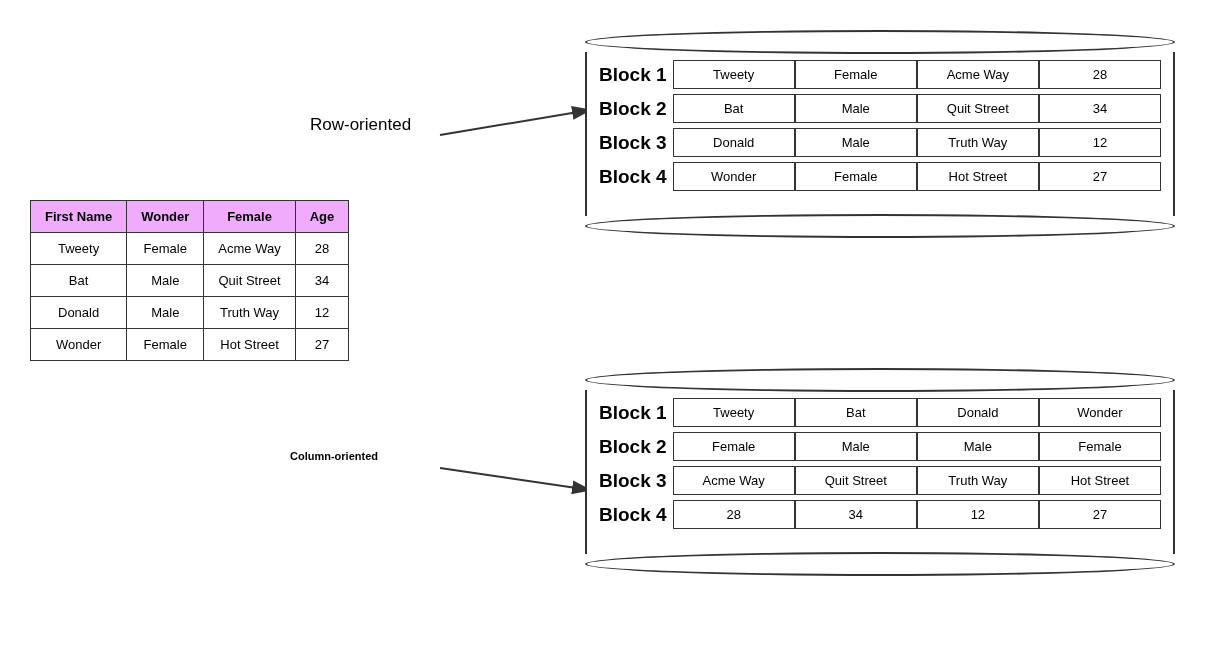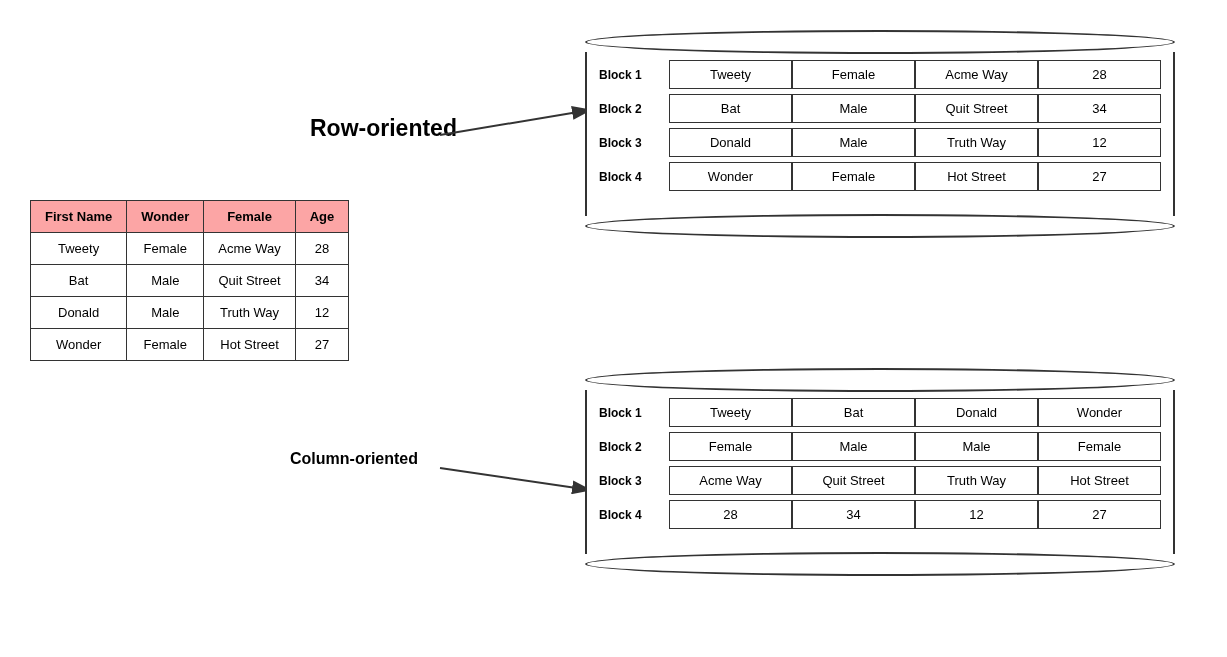--- a/index.html
+++ b/index.html
@@ -37,36 +37,36 @@
 
     .source-table th, .source-table td {
       border: 1.5px solid #333;
       padding: 8px 14px;
       text-align: center;
       white-space: nowrap;
     }
 
     .source-table th {
       font-weight: bold;
-      background: #fca5a5;
+      background: #f0abfc;
     }
 
     .source-table td {
       font-weight: normal;
     }
 
     .block-row {
       display: flex;
       align-items: center;
       margin-bottom: 5px;
     }
 
     .label-area {
       font-weight: bold;
-      font-size: 12px;
+      font-size: 19px;
       min-width: 70px;
       padding-right: 6px;
       text-align: left;
       white-space: nowrap;
     }
 
     .cells-area {
       display: flex;
       flex: 1;
     }
@@ -131,25 +131,25 @@
           <tr>
             <td>Wonder</td>
             <td>Female</td>
             <td>Hot Street</td>
             <td>27</td>
           </tr>
         </tbody>
     </table>
   </div>
 
-  <div class="orientation-label" style="left: 310px; top: 115px; font-size:23px; font-weight:bold;">
+  <div class="orientation-label" style="left: 310px; top: 115px; font-size:17px; font-weight:normal;">
     Row-oriented
   </div>
 
-  <div class="orientation-label" style="left: 290px; top: 450px; font-size:16px; font-weight:bold;">
+  <div class="orientation-label" style="left: 290px; top: 450px; font-size:11px; font-weight:bold;">
     Column-oriented
   </div>
 
   <svg class="arrow-svg" style="left:0;top:0;width:1227px;height:657px;position:absolute;pointer-events:none;">
 
     <defs>
       <marker id="arrowhead" markerWidth="10" markerHeight="7" refX="9" refY="3.5" orient="auto">
         <polygon points="0 0, 10 3.5, 0 7" fill="#333"></polygon>
       </marker>
     </defs>

